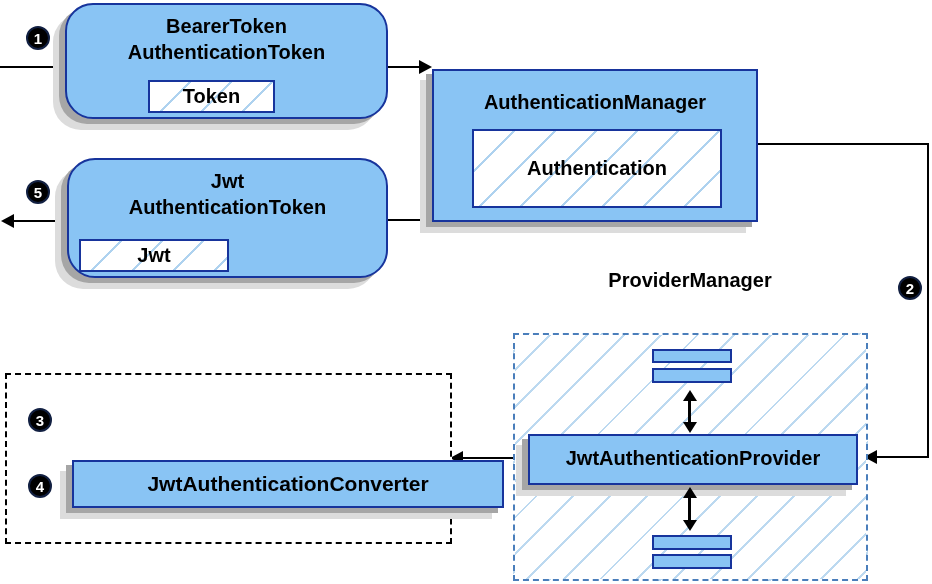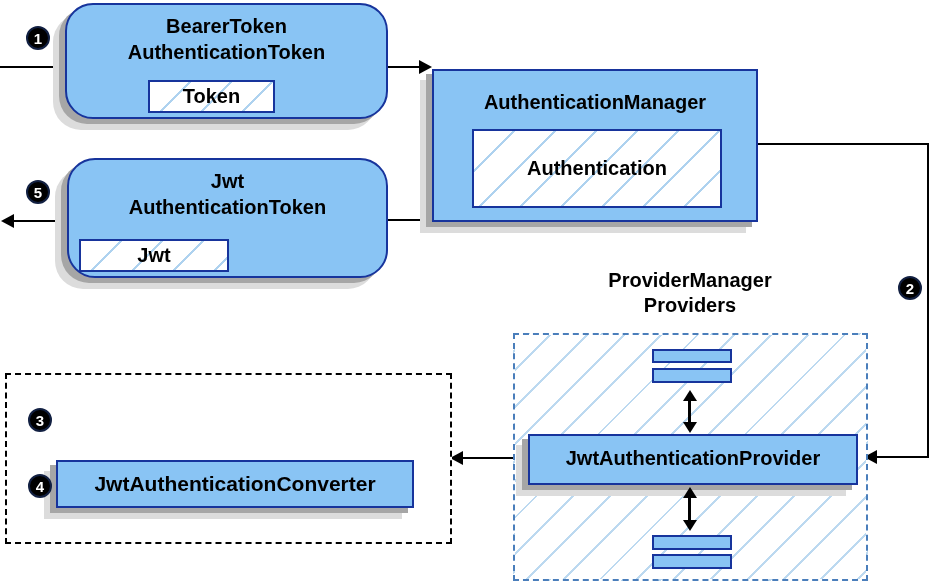--- a/index.html
+++ b/index.html
@@ -75,21 +75,20 @@
   <div class="h-line" style="left:388px;top:219px;width:44px"></div>
 
   <div class="h-line" style="left:13px;top:220px;width:54px"></div>
   <div class="tri tri-left" style="left:1px;top:214px"></div>
 
   <div class="h-line" style="left:463px;top:457px;width:65px"></div>
   <div class="tri tri-left" style="left:450px;top:451px"></div>
 
   <div class="group-label" style="left:565px;top:268px;width:250px">
     <div>ProviderManager</div>
-    <div>Providers</div>
   </div>
 
   <div class="blue-dashed-group" style="left:513px;top:333px;width:355px;height:248px"></div>
 
   <div class="stack-bar" style="left:652px;top:349px;height:14px"></div>
   <div class="stack-bar" style="left:652px;top:368px;height:15px"></div>
 
   <div class="dbl-arrow" style="left:683px;top:390px;height:43px">
     <div class="tip-up"></div>
       <div class="shaft"></div>
@@ -126,21 +125,21 @@
     <div class="node-title">
       <div>Jwt</div>
       <div>AuthenticationToken</div>
     </div>
     <div class="hatch-field" style="left:10px;top:79px;width:150px;height:33px;line-height:29px">Jwt</div>
   </div>
 
   <div class="black-dashed-group" style="left:5px;top:373px;width:447px;height:171px"></div>
 
 
-  <div class="node shadowed" style="left:56px;top:460px;width:358px;height:48px">
+  <div class="node shadowed" style="left:72px;top:460px;width:432px;height:48px">
     <div style="line-height:44px;font-size:21px">JwtAuthenticationConverter</div>
   </div>
 
   <div class="badge" style="left:26px;top:26px">1</div>
   <div class="badge" style="left:898px;top:276px">2</div>
   <div class="badge" style="left:28px;top:408px">3</div>
   <div class="badge" style="left:28px;top:474px">4</div>
   <div class="badge" style="left:26px;top:180px">5</div>
 
 </div>

